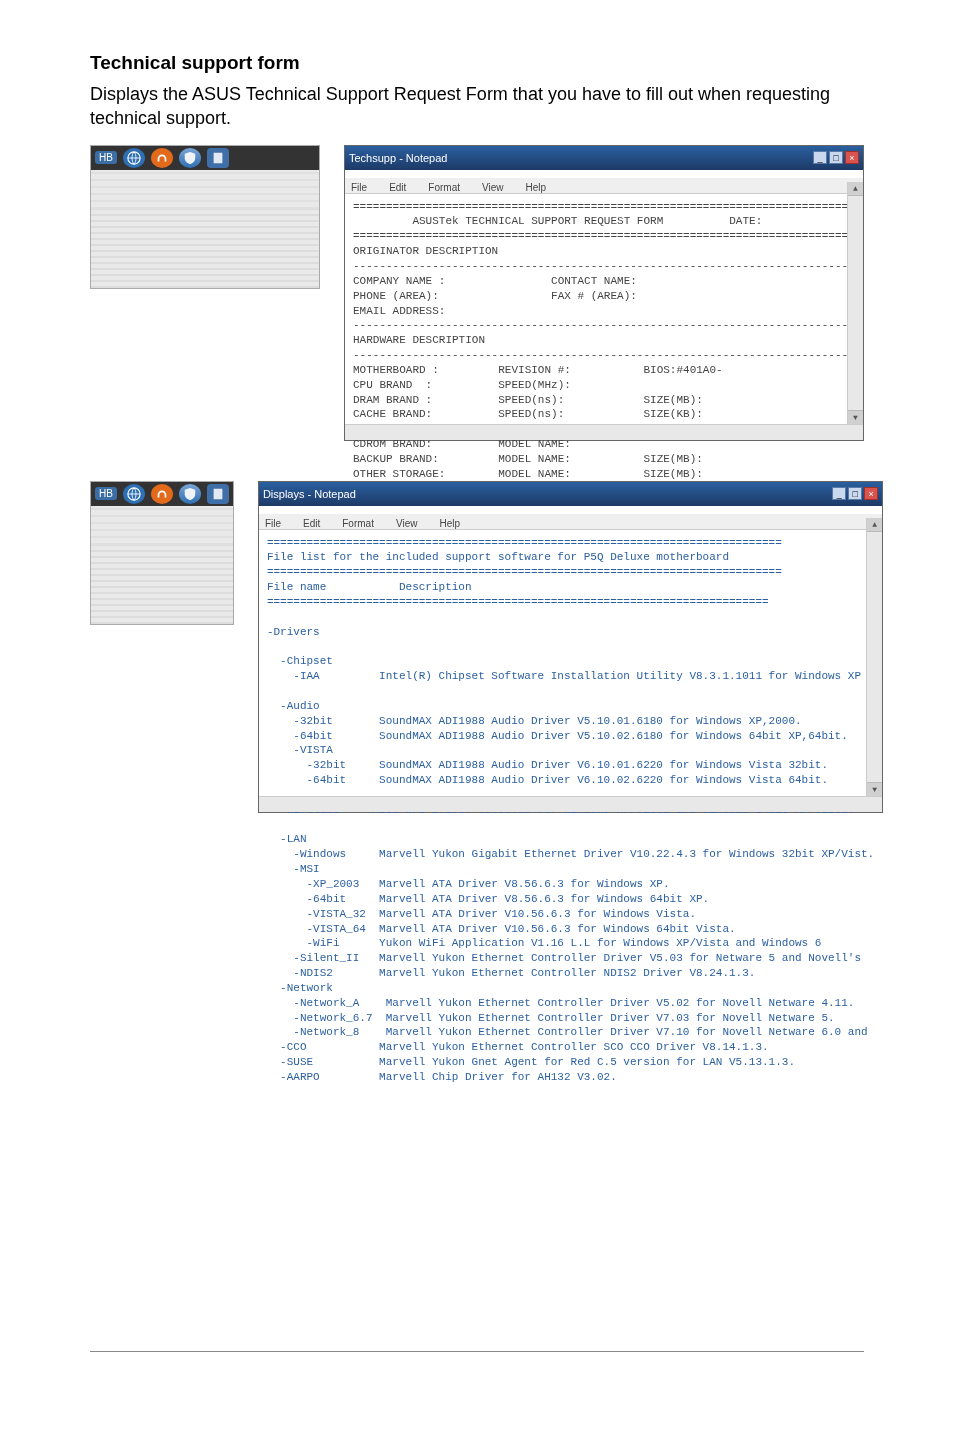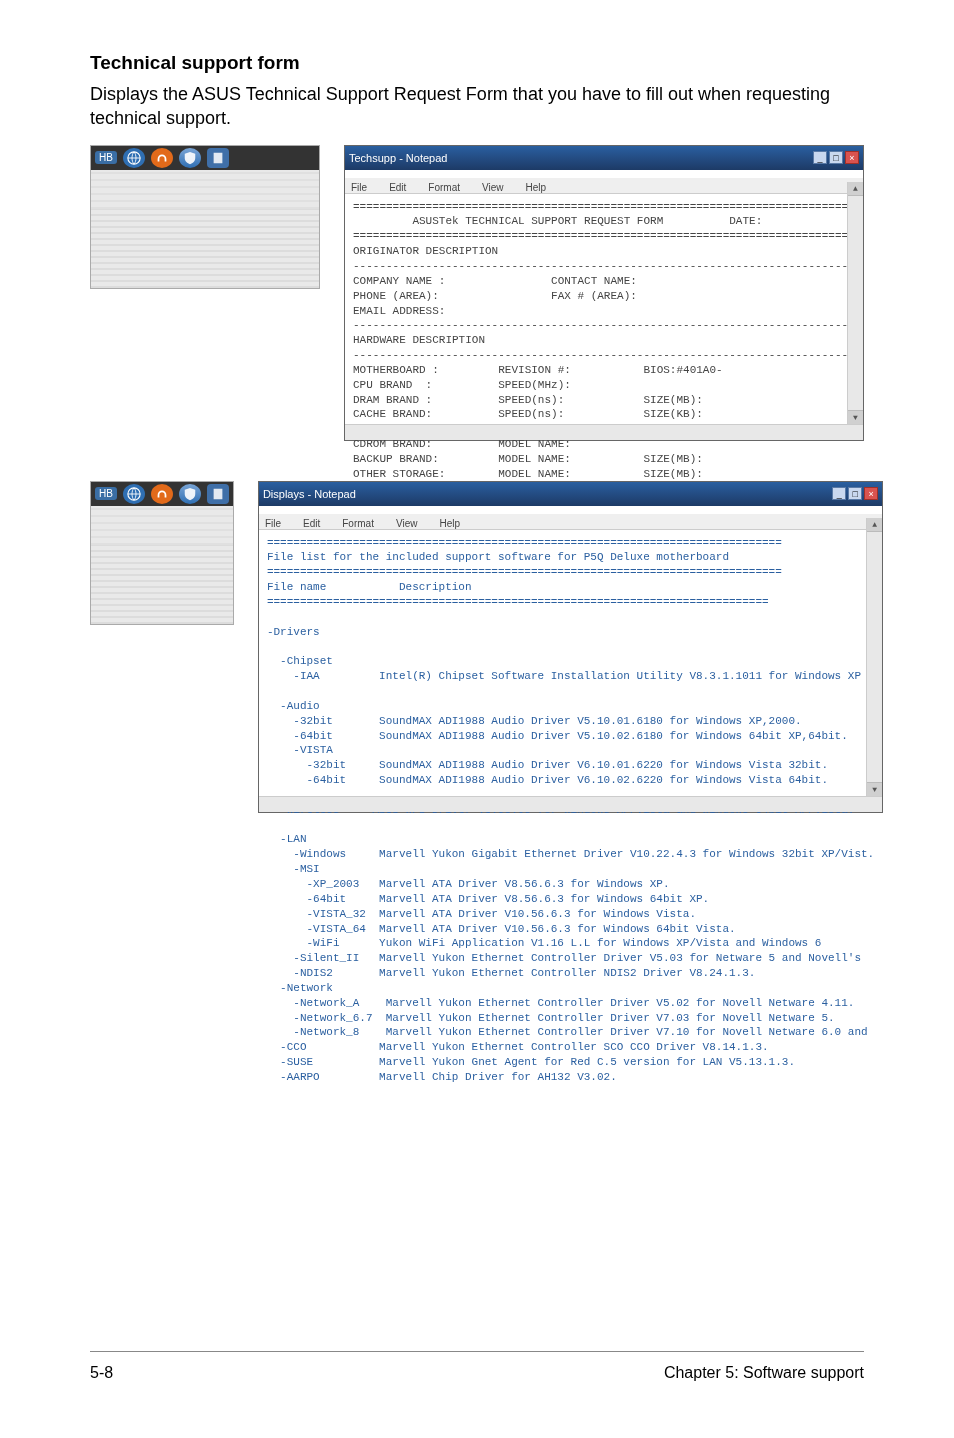--- a/index.html
+++ b/index.html
@@ -229,18 +229,14 @@
         <div class="np-scroll">
             <div class="arrow">▲</div>
             <div class="arrow bot">▼</div>
           </div>
         <div class="np-scroll-h"></div>
       </div>
     </div>
   </div>
 
   <div class="footer-line"></div>
-  <div class="footer">
-    <span>5-8</span>
-    <span>Chapter 5: Software support</span>
-  </div>
 
 </div>
 
 </body></html>

